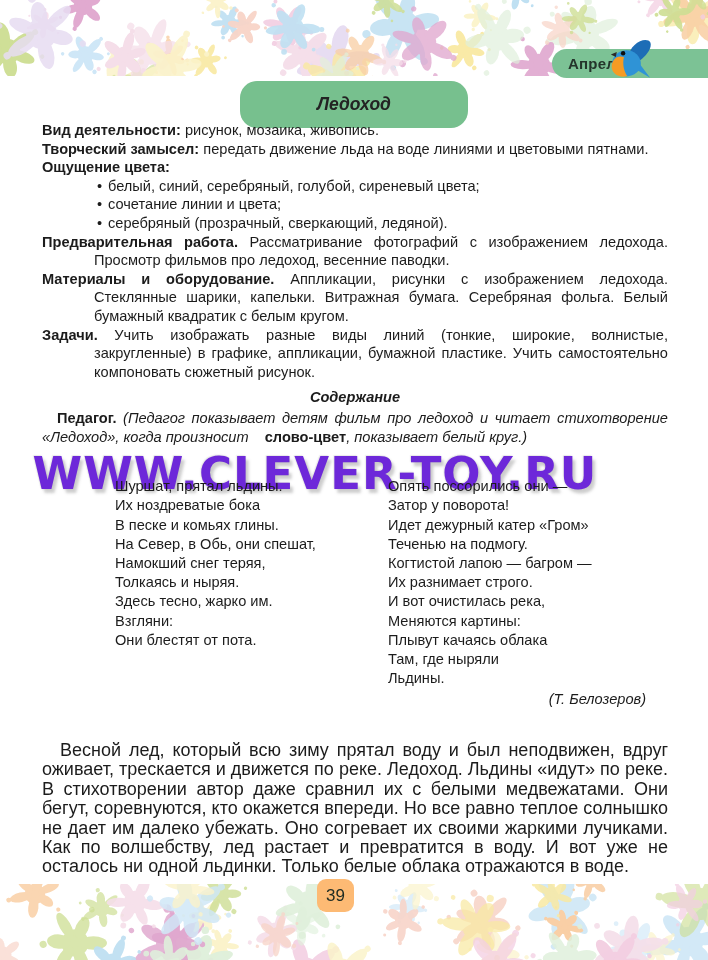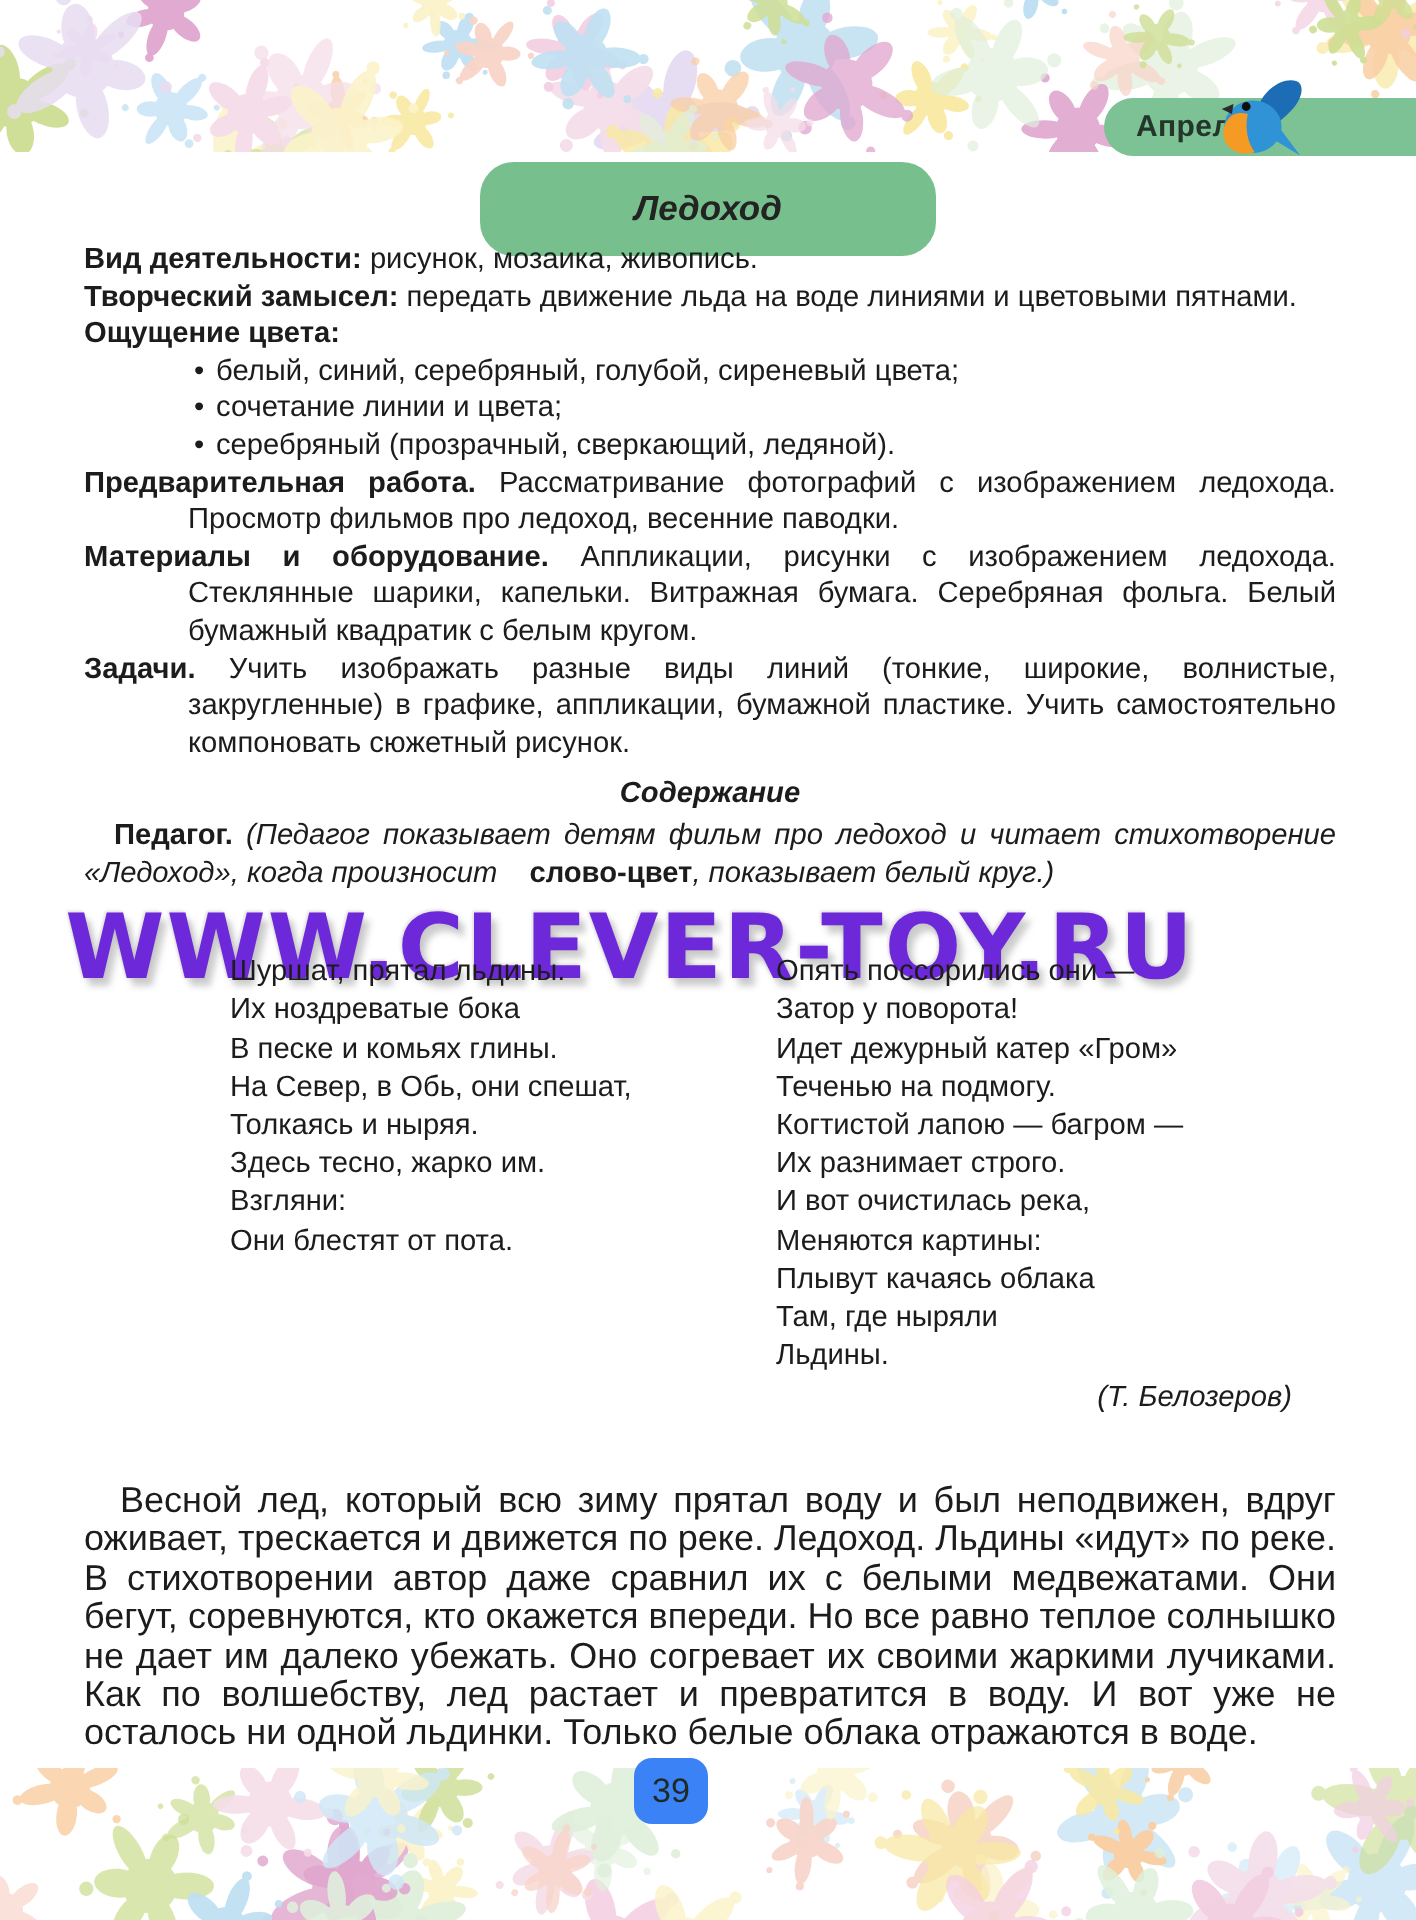--- a/index.html
+++ b/index.html
@@ -379,20 +379,21 @@
     <p class="center-head">Содержание</p>
 
     <p class="pedagog"><b>Педагог.</b><span class="note"><span> (Педагог показывает детям фильм про ледоход и читает стихотворение «Ледоход», когда произносит </span><span class="hl">слово-цвет</span><span>, показывает белый круг.)</span></span></p>
 
     <div class="poem">
       <div class="poem-col left">
           <div class="poem-line">Шуршат, прятал льдины.</div>
           <div class="poem-line">Их ноздреватые бока</div>
           <div class="poem-line">В песке и комьях глины.</div>
           <div class="poem-line">На Север, в Обь, они спешат,</div>
+          <div class="poem-line">Намокший снег теряя,</div>
           <div class="poem-line">Толкаясь и ныряя.</div>
           <div class="poem-line">Здесь тесно, жарко им.</div>
           <div class="poem-line">Взгляни:</div>
           <div class="poem-line">Они блестят от пота.</div>
         </div>
       <div class="poem-col rightcol">
         <div>
             <div class="poem-line">Опять поссорились они —</div>
             <div class="poem-line">Затор у поворота!</div>
             <div class="poem-line">Идет дежурный катер «Гром»</div>
@@ -408,17 +409,17 @@
         <div class="poem-author">(Т. Белозеров)</div>
       </div>
     </div>
 
     <p class="conclusion">Весной лед, который всю зиму прятал воду и был неподвижен, вдруг оживает, трескается и движется по реке. Ледоход. Льдины «идут» по реке. В стихотворении автор даже сравнил их с белыми медвежатами. Они бегут, соревнуются, кто окажется впереди. Но все равно теплое солнышко не дает им далеко убежать. Оно согревает их своими жаркими лучиками. Как по волшебству, лед растает и превратится в воду. И вот уже не осталось ни одной льдинки. Только белые облака отражаются в воде.</p>
 
   </main>
 
   <div class="watermark">WWW.CLEVER-TOY.RU</div>
 
-  <div class="page-number" id="page-number" style="background: #3b82f6;">
+  <div class="page-number" id="page-number" style="background: #fdba74;">
     <span>39</span>
   </div>
 
 </div>
 
 </body></html>

